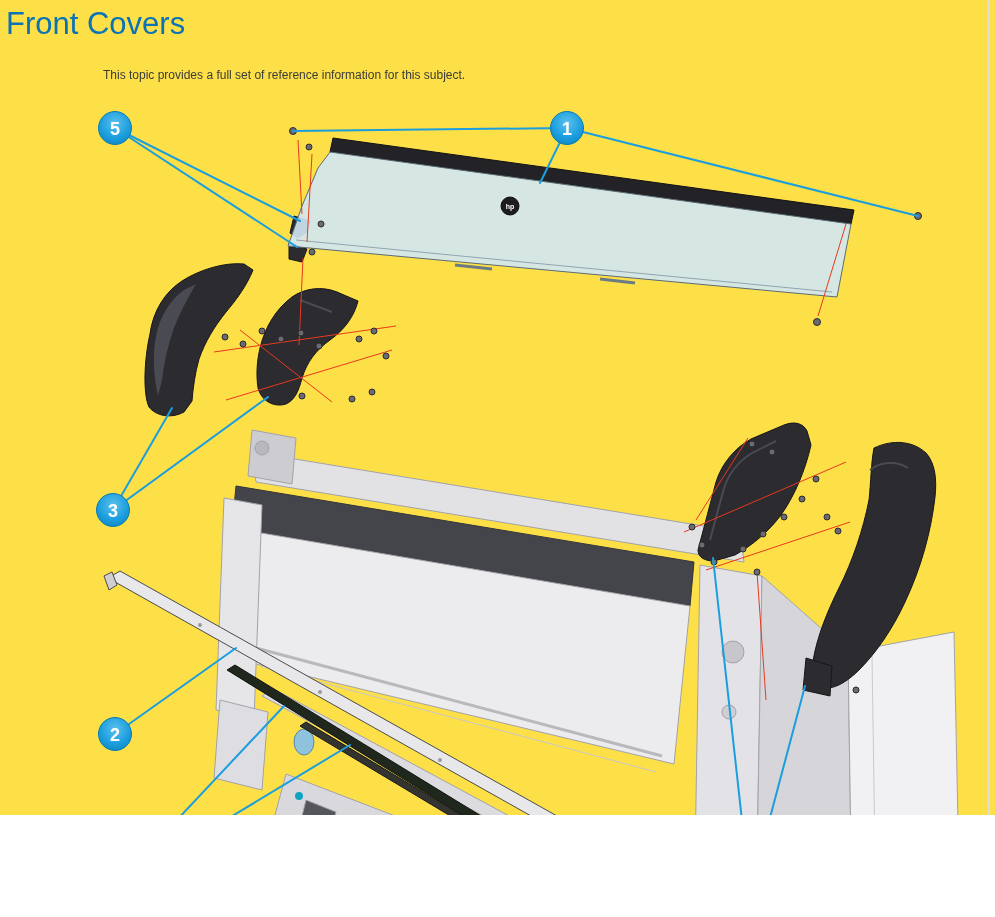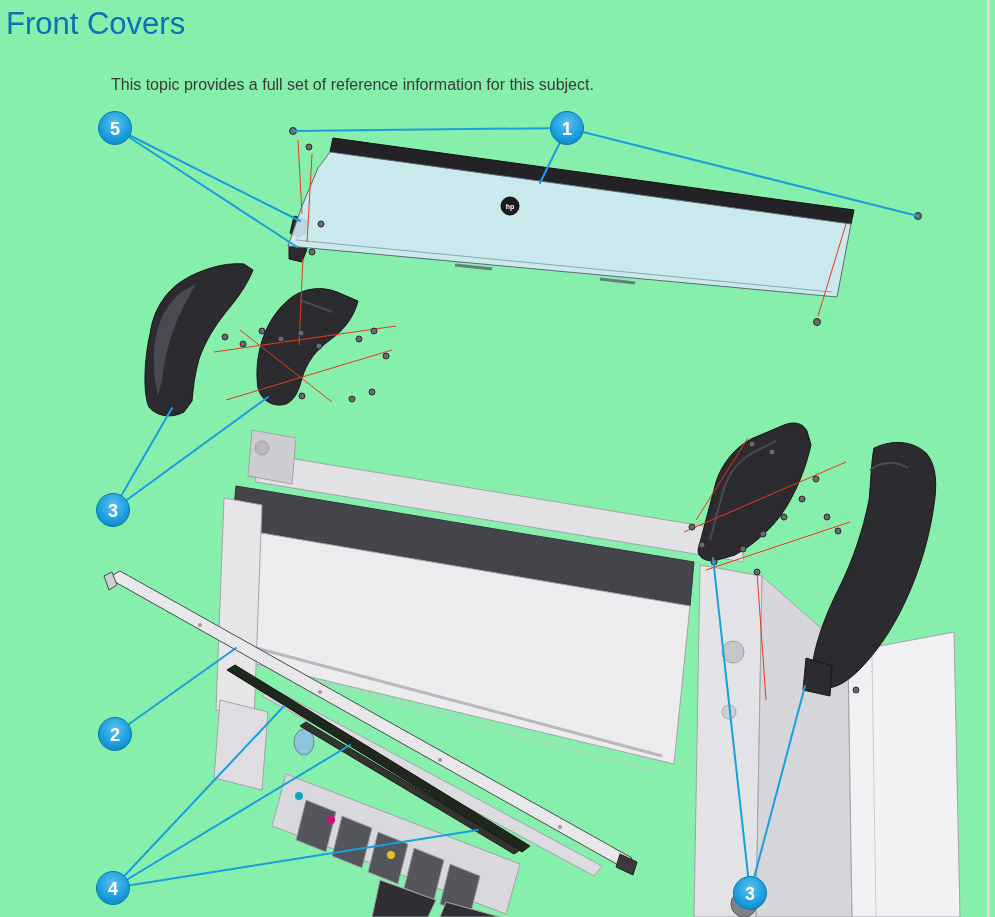--- a/index.html
+++ b/index.html
@@ -2,28 +2,28 @@
 <html><head>
 <meta charset="utf-8">
 <style>
   * { box-sizing: border-box; }
   html, body { margin: 0; padding: 0; }
   body {
     width: 995px; height: 917px;
     background: #ffffff;
     font-family: "Liberation Sans", sans-serif;
   }
-  .page { position: relative; width: 995px; height: 917px; overflow: hidden; background: #86efac; }
+  .page { position: relative; width: 995px; height: 815px; overflow: hidden; background: #fde047; }
   .title {
     position: absolute; left: 6px; top: 6px; margin: 0;
     font-size: 31px; font-weight: 500; color: #0a72b5;
   }
   .subtitle {
-    position: absolute; left: 95px; top: 60px; margin: 16px;
-    font-size: 16px; color: #3a3a3a;
+    position: absolute; left: 95px; top: 60px; margin: 8px;
+    font-size: 12px; color: #3a3a3a;
   }
   .diagram { position: absolute; left: 0; top: 0; width: 995px; height: 917px; }
   svg { display: block; }
   .co-num {
     font-family: "Liberation Sans", sans-serif;
     font-size: 18px; font-weight: 700; fill: #ffffff;
   }
   .hp-logo-text {
     font-family: "Liberation Sans", sans-serif;
     font-size: 7px; font-weight: 700; fill: #ffffff;

